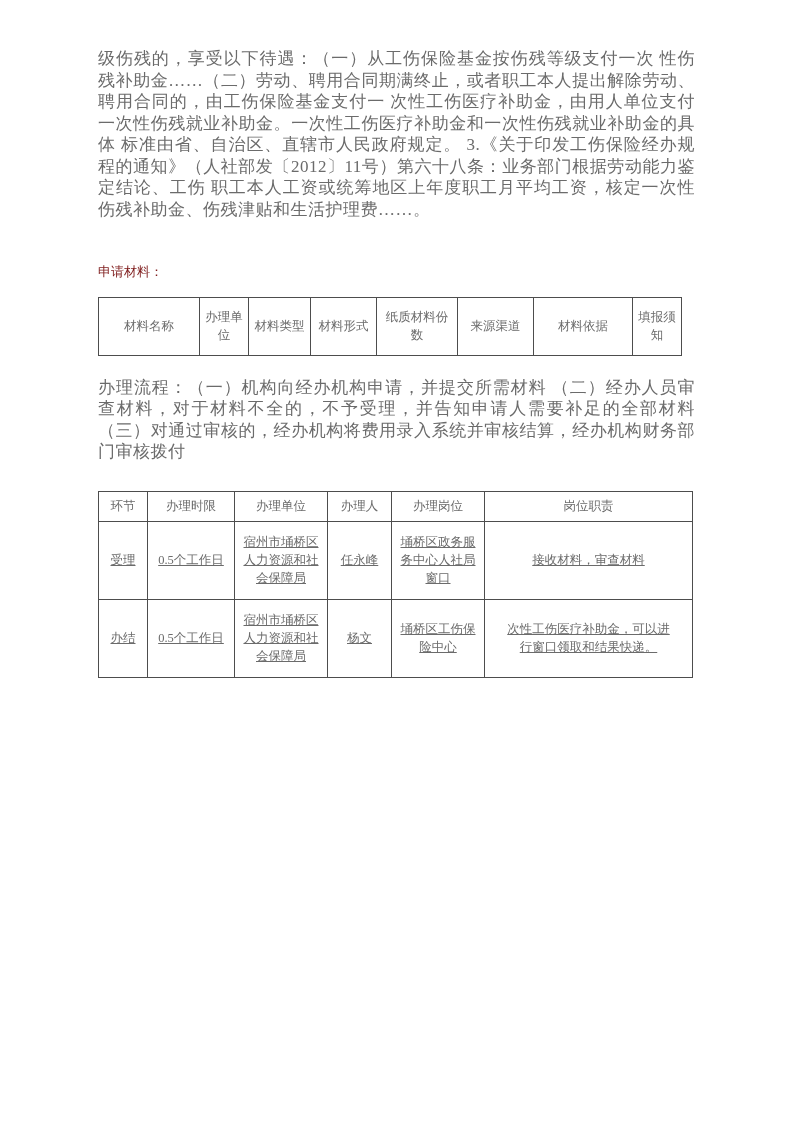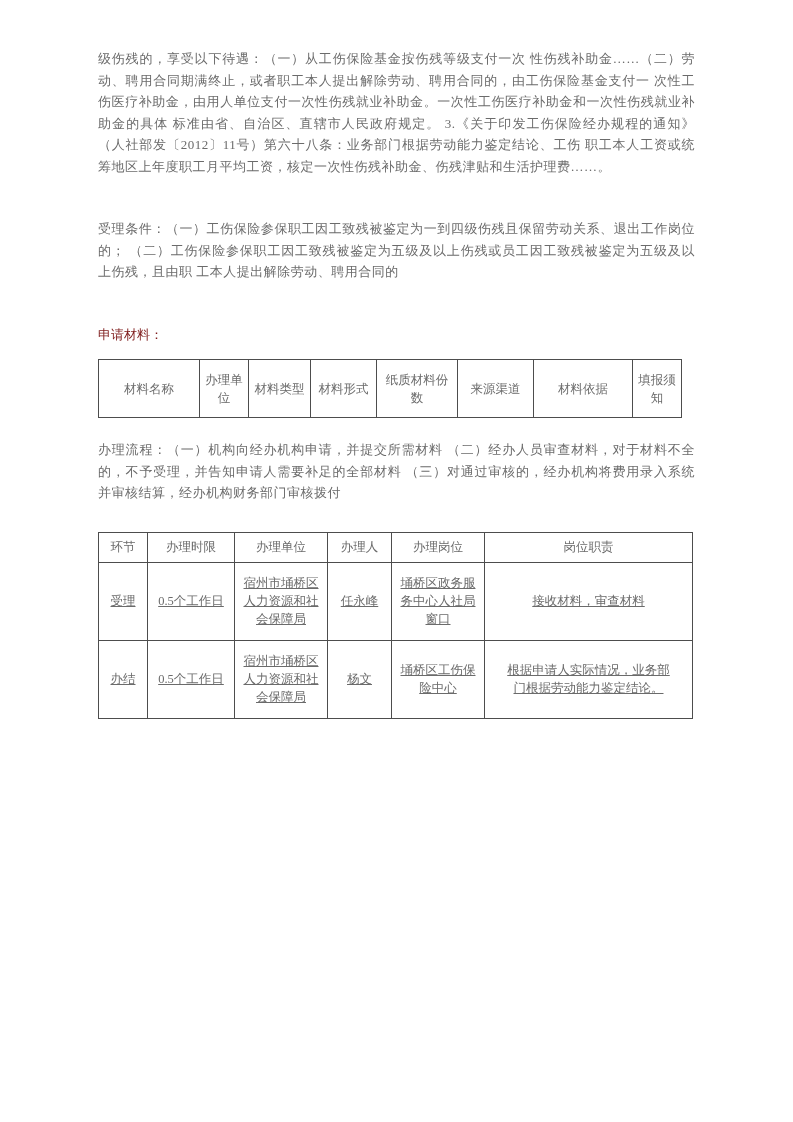--- a/index.html
+++ b/index.html
@@ -11,21 +11,21 @@
     color: #6b6b6b;
   }
   .page {
     width: 793px;
     height: 1122px;
     background: #ffffff;
     padding: 48px 98px 0 98px;
     position: relative;
   }
   .para {
-    font-size: 13px;
+    font-size: 17px;
     line-height: 21.5px;
     text-align: justify;
     letter-spacing: 0.5px;
     color: #6b6b6b;
   }
   .para + .para { margin-top: 41px; }
   .label-para { margin-top: 41px; font-size: 13px; line-height: 21.5px; color: #7f1d1d; }
   table {
     border-collapse: collapse;
     margin-top: 14px;
@@ -50,21 +50,20 @@
   .t2 td.resp { padding: 4px 18px; }
   .section-gap { margin-top: 21px; }
 </style>
 </head>
 <body>
 
 <div class="page">
 
   <p class="para">级伤残的，享受以下待遇：（一）从工伤保险基金按伤残等级支付一次 性伤残补助金……（二）劳动、聘用合同期满终止，或者职工本人提出解除劳动、聘用合同的，由工伤保险基金支付一 次性工伤医疗补助金，由用人单位支付一次性伤残就业补助金。一次性工伤医疗补助金和一次性伤残就业补助金的具体 标准由省、自治区、直辖市人民政府规定。 3.《关于印发工伤保险经办规程的通知》（人社部发〔2012〕11号）第六十八条：业务部门根据劳动能力鉴定结论、工伤 职工本人工资或统筹地区上年度职工月平均工资，核定一次性伤残补助金、伤残津贴和生活护理费……。</p>
 
-  <p class="para">受理条件：（一）工伤保险参保职工因工致残被鉴定为一到四级伤残且保留劳动关系、退出工作岗位的； （二）工伤保险参保职工因工致残被鉴定为五级及以上伤残或员工因工致残被鉴定为五级及以上伤残，且由职 工本人提出解除劳动、聘用合同的</p>
 
   <p class="label-para">申请材料：</p>
 
   <table class="t1">
     <colgroup>
       <col style="width:101px">
         <col style="width:49px">
         <col style="width:62px">
         <col style="width:66px">
       <col style="width:81px">
@@ -113,18 +112,18 @@
       <td>任永峰</td>
       <td>埇桥区政务服务中心人社局窗口</td>
       <td class="resp">接收材料，审查材料</td>
     </tr>
     <tr>
       <td>办结</td>
       <td>0.5个工作日</td>
       <td>宿州市埇桥区人力资源和社会保障局</td>
       <td>杨文</td>
       <td>埇桥区工伤保险中心</td>
-      <td class="resp">根据申请人实际情况，业务部门根据劳动能力鉴定结论。</td>
+      <td class="resp">次性工伤医疗补助金，可以进行窗口领取和结果快递。</td>
     </tr>
   </tbody>
     </table>
 
 </div>
 
 </body></html>

